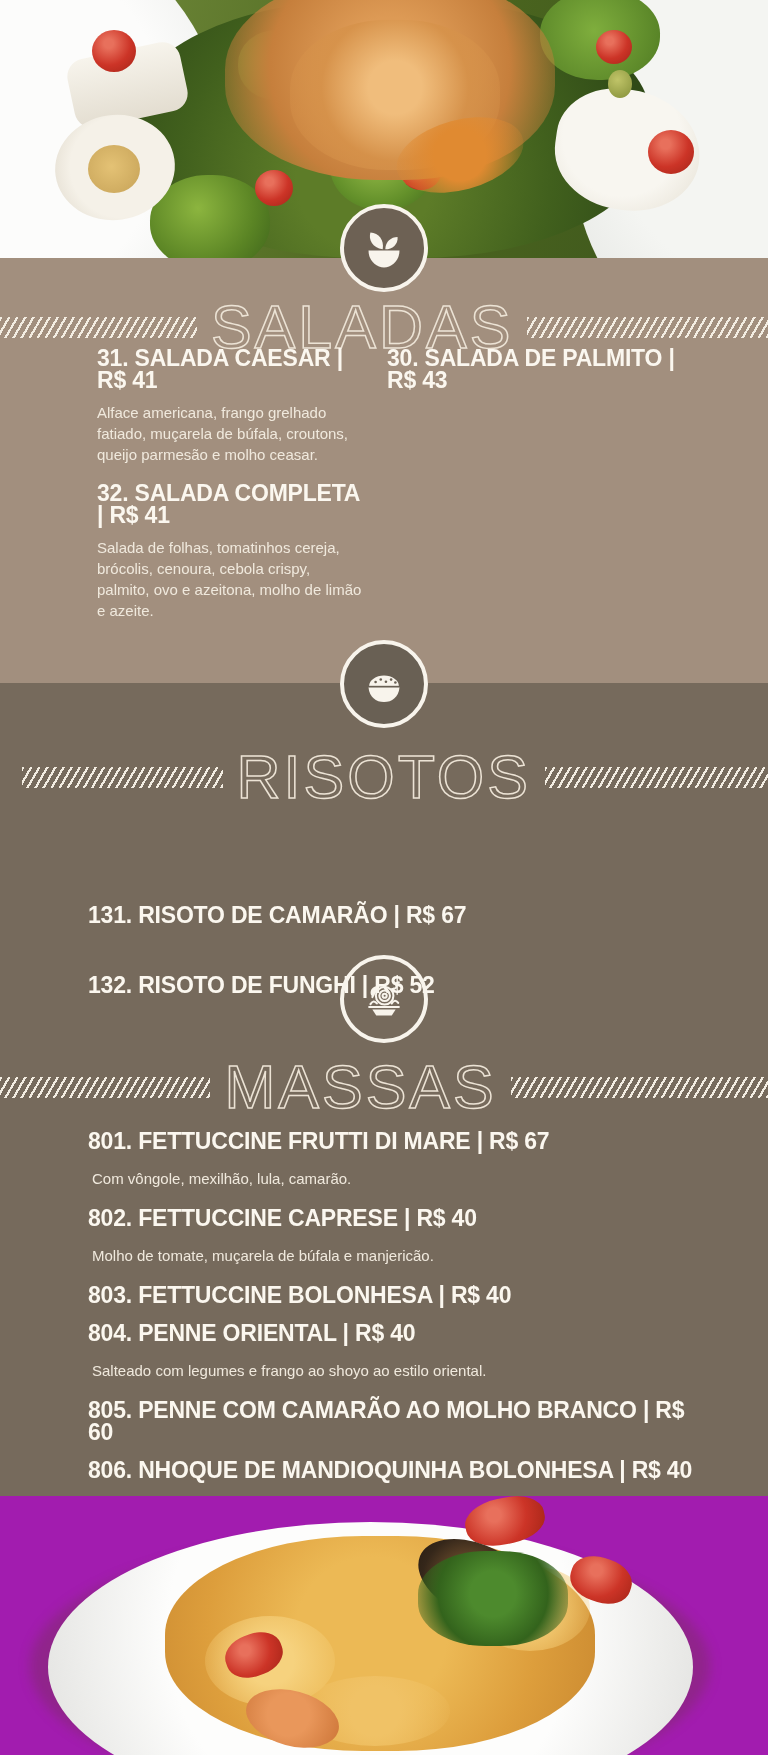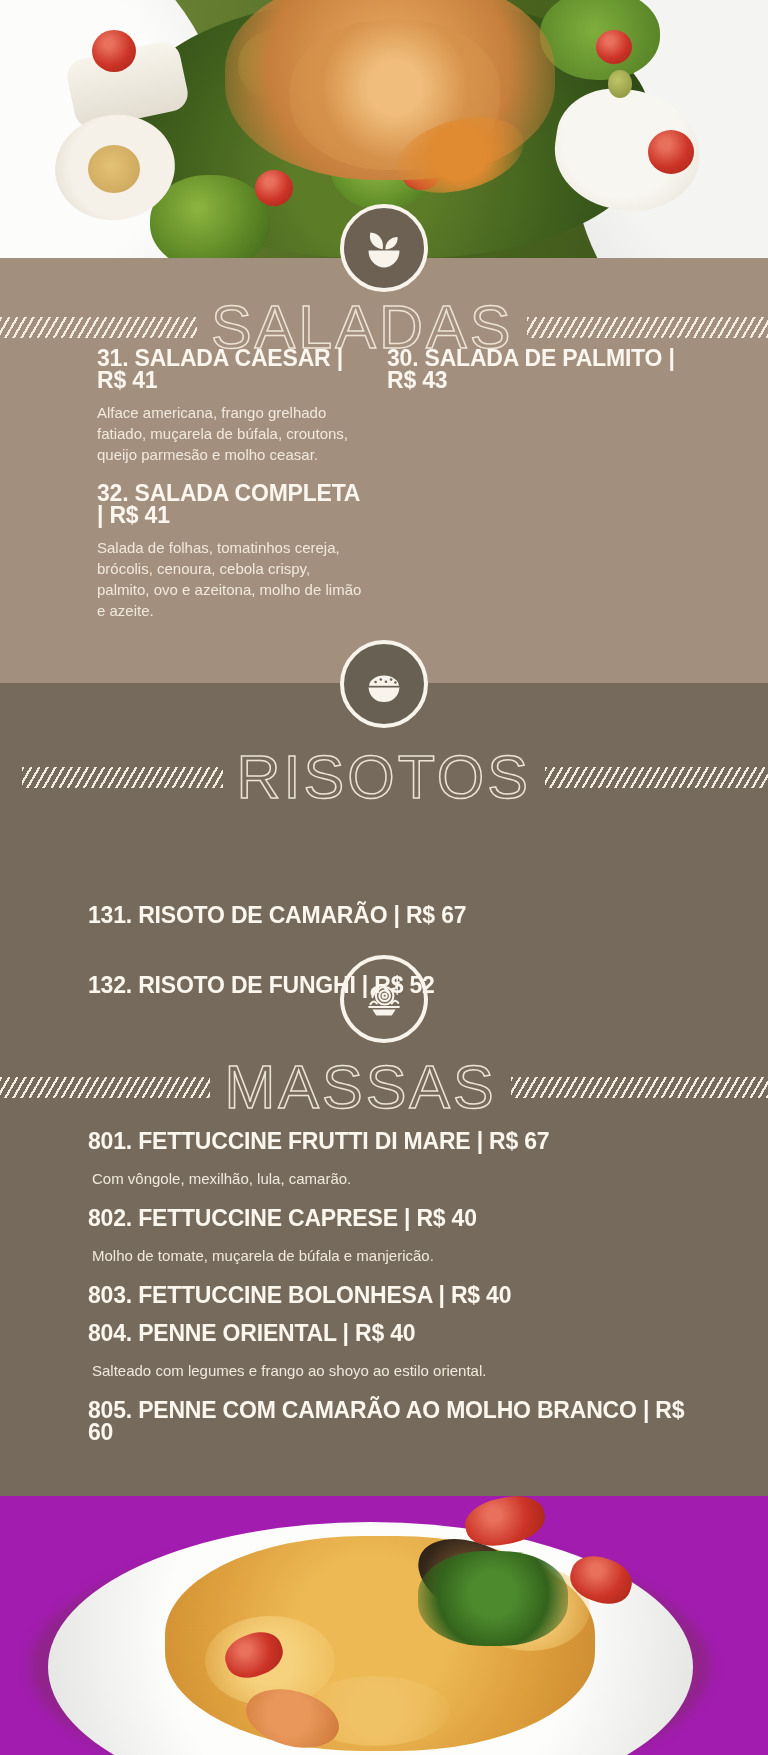--- a/index.html
+++ b/index.html
@@ -227,15 +227,16 @@
 
   <div class="massas-list">
     <div class="item-name">801. FETTUCCINE FRUTTI DI MARE | R$ 67</div>
     <div class="item-desc">Com vôngole, mexilhão, lula, camarão.</div>
     <div class="item-name">802. FETTUCCINE CAPRESE | R$ 40</div>
     <div class="item-desc">Molho de tomate, muçarela de búfala e manjericão.</div>
     <div class="item-name">803. FETTUCCINE BOLONHESA | R$ 40</div>
     <div class="item-name">804. PENNE ORIENTAL | R$ 40</div>
     <div class="item-desc">Salteado com legumes e frango ao shoyo ao estilo oriental.</div>
     <div class="item-name">805. PENNE COM CAMARÃO AO MOLHO BRANCO | R$ 60</div>
+    <div class="item-name">806. NHOQUE DE MANDIOQUINHA BOLONHESA  | R$ 40</div>
   </div>
 
 </div>
 
 </body></html>

